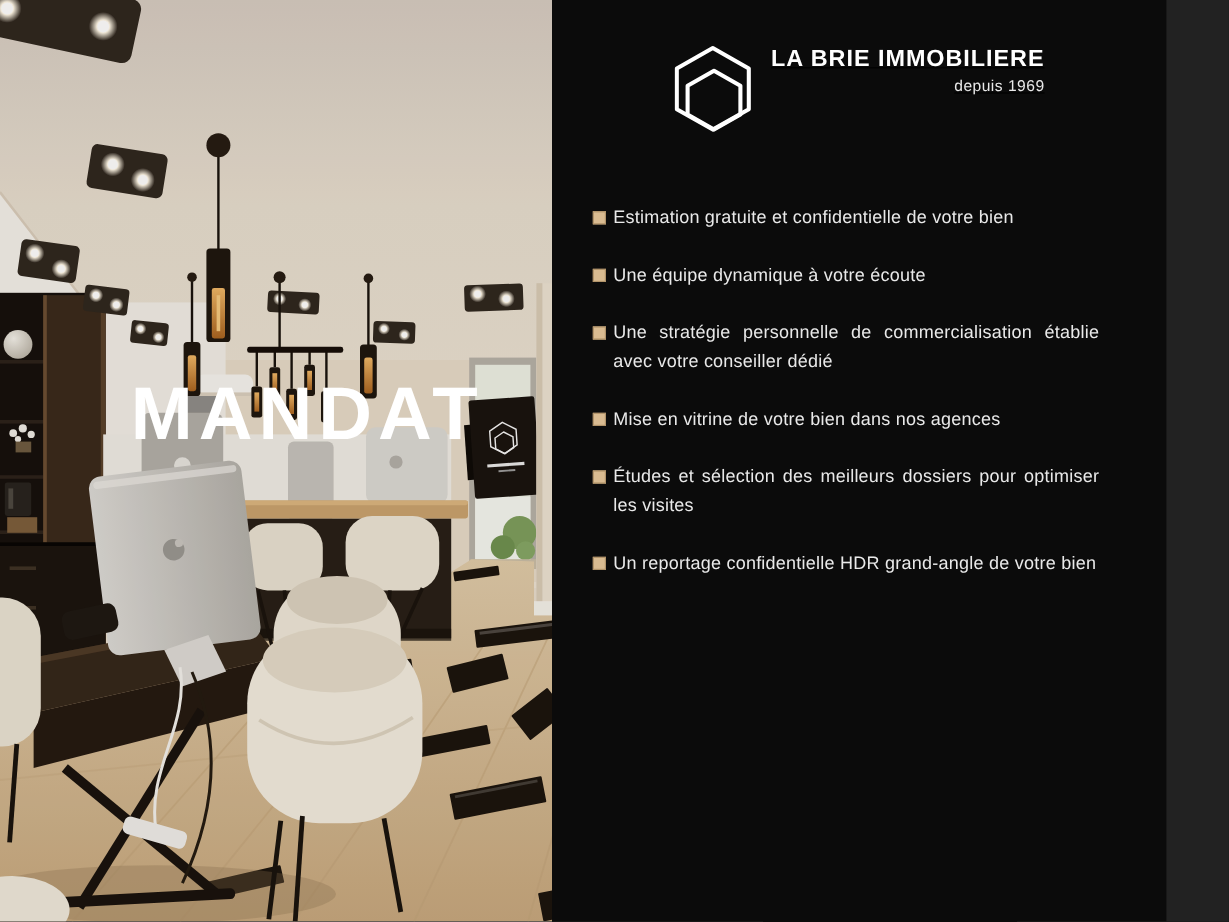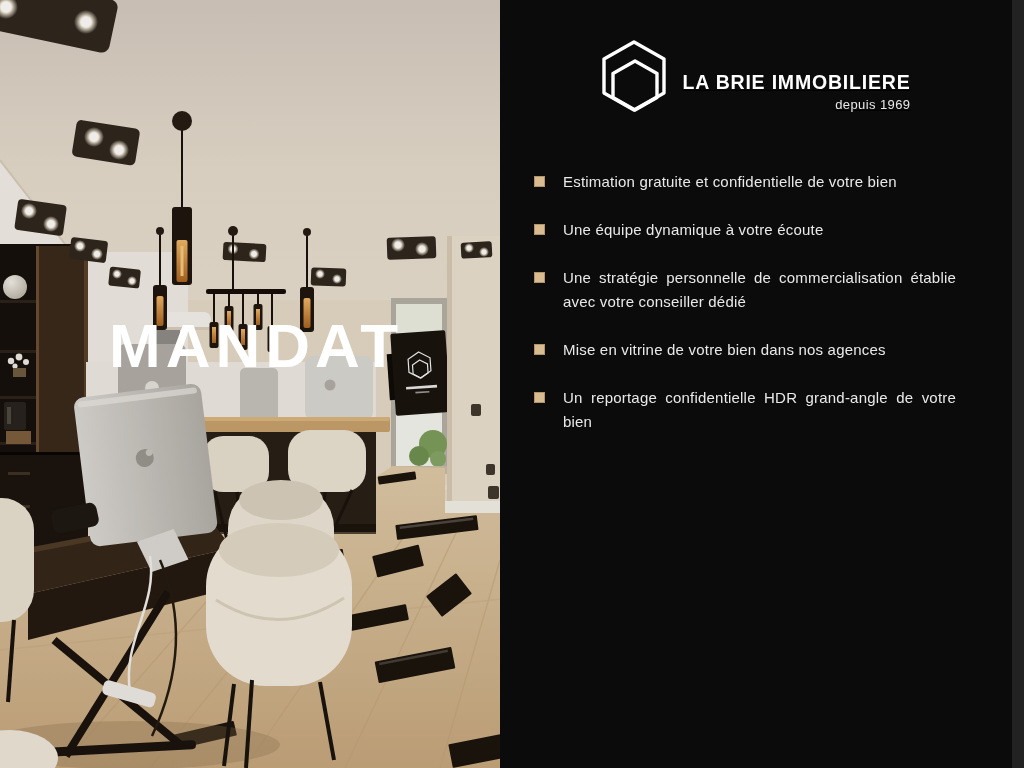--- a/index.html
+++ b/index.html
@@ -1,39 +1,39 @@
 <!DOCTYPE html>
 <html><head>
 <meta charset="utf-8">
 <style>
   html,body { margin:0; padding:0; background:#222; }
   body { width:1024px; height:768px; overflow:hidden;
          font-family:"Liberation Sans", sans-serif; }
   .slide { width:1024px; height:768px; display:flex; position:relative; }
 
   
-  .photo { position:relative; width:500px; height:768px; background:#e8ddcd; overflow:hidden; }
+  .photo { position:relative; width:460px; height:768px; background:#e8ddcd; overflow:hidden; }
   .photo svg { position:absolute; left:0; top:0; width:512px; height:768px; display:block; }
   .photo-title { position:absolute; left:0; width:512px; top:316px; text-align:center;
                  color:#ffffff; font-weight:800; font-size:62px; line-height:60px;
                  letter-spacing:5px; user-select:none; }
 
   
   .panel { width:512px; height:768px; background:#0b0b0b; box-sizing:border-box; }
   .brand { margin-top:38px; height:74px; display:flex; justify-content:center;
-           align-items:flex-end; gap:17px;text-decoration:underline; }
+           align-items:flex-start; gap:17px;text-decoration:underline; }
   .brand-icon { width:64px; height:72px; flex:0 0 64px; }
   .brand-words { display:flex; flex-direction:column; }
   .brand-name { color:#ffffff; font-size:19.5px; font-weight:bold; letter-spacing:0.8px;
                 white-space:nowrap; }
   .brand-tagline { color:#e9e9e9; font-size:13px; letter-spacing:0.4px;
                    text-align:right; margin-top:3px; }
 
   .features { list-style:none; margin:58px 0 0 0; padding:0 56px 0 34px; }
-  .feature { display:flex; gap:18px; margin-bottom:24px; }
+  .feature { display:flex; gap:6px; margin-bottom:24px; }
   .bullet { width:11px; height:11px; flex:0 0 11px; margin-top:6px;
             background:#d9bb91; border:1px solid #b2946a; box-sizing:border-box; }
   .feature-text { display:block; flex:1; color:#e9e9e9; font-size:15px; line-height:24px;
                   letter-spacing:0.2px; text-align:justify; }
 </style>
 </head>
 <body>
 
 <div class="slide">
 
@@ -374,20 +374,24 @@
       <li class="feature">
         <span class="bullet"></span>
         <span class="feature-text">Une stratégie personnelle de commercialisation établie avec votre conseiller dédié</span>
       </li>
 
       <li class="feature">
         <span class="bullet"></span>
         <span class="feature-text">Mise en vitrine de votre bien dans nos agences</span>
       </li>
 
+      <li class="feature">
+        <span class="bullet"></span>
+        <span class="feature-text">Études et sélection des meilleurs dossiers pour optimiser les visites</span>
+      </li>
 
       <li class="feature">
         <span class="bullet"></span>
         <span class="feature-text">Un reportage confidentielle HDR grand-angle de votre bien</span>
       </li>
 
 
     </ul>
 
   </aside>

